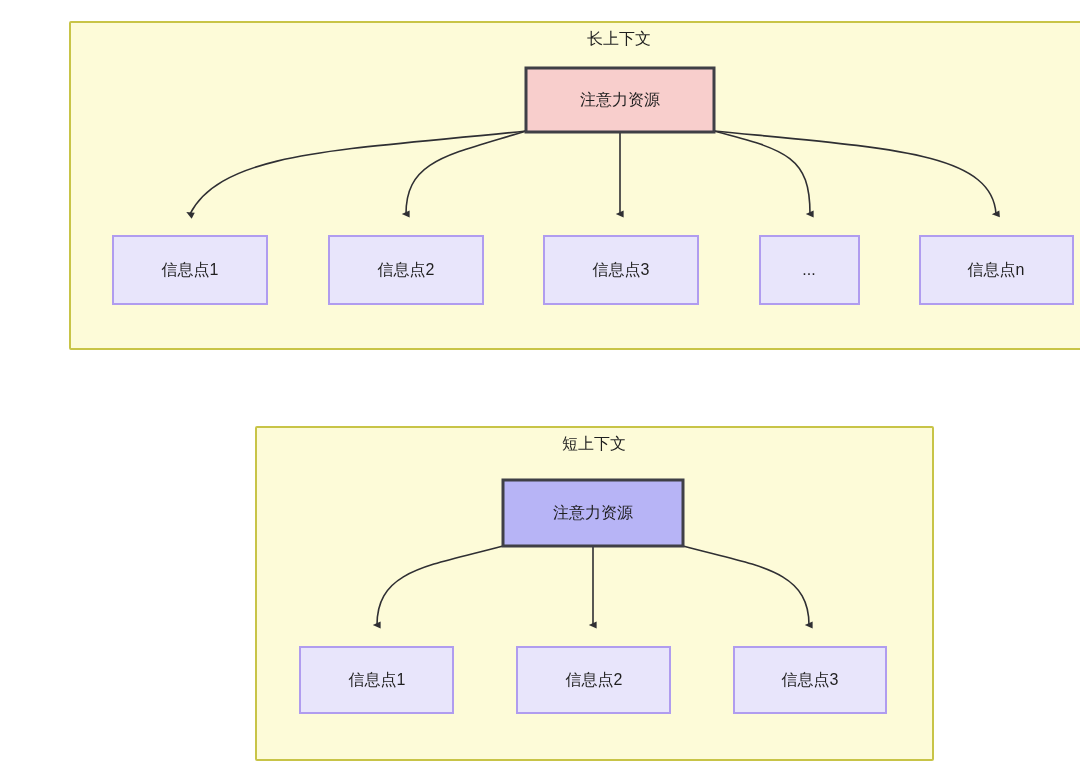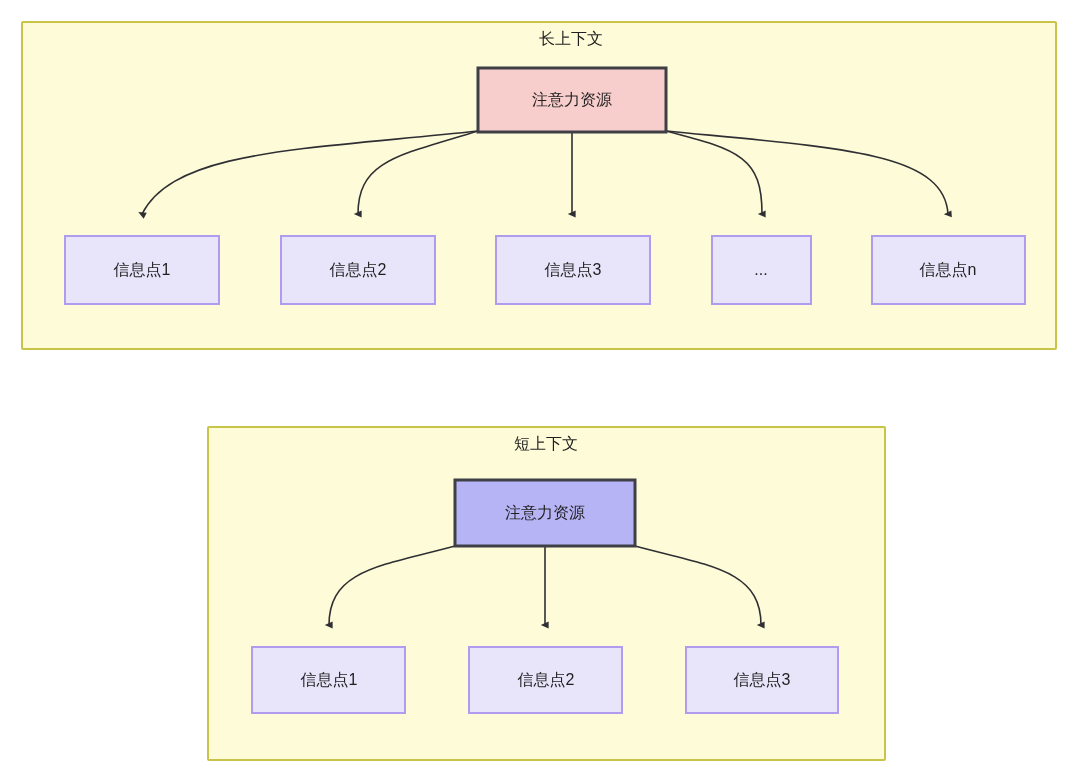--- a/index.html
+++ b/index.html
@@ -10,20 +10,21 @@
   body {
     width: 1080px;
     height: 774px;
     font-family: "Liberation Sans", "DejaVu Sans", sans-serif;
     overflow: hidden;
   }
   #diagram-root {
     position: relative;
     width: 972px;
     height: 774px;
+    padding-left: 48px;
   }
   svg.diagram-canvas {
     display: block;
     width: 1080px;
     height: 774px;
   }
   .panel-rect {
     fill: #fdfbd8;
     stroke: #c8c447;
     stroke-width: 2;

